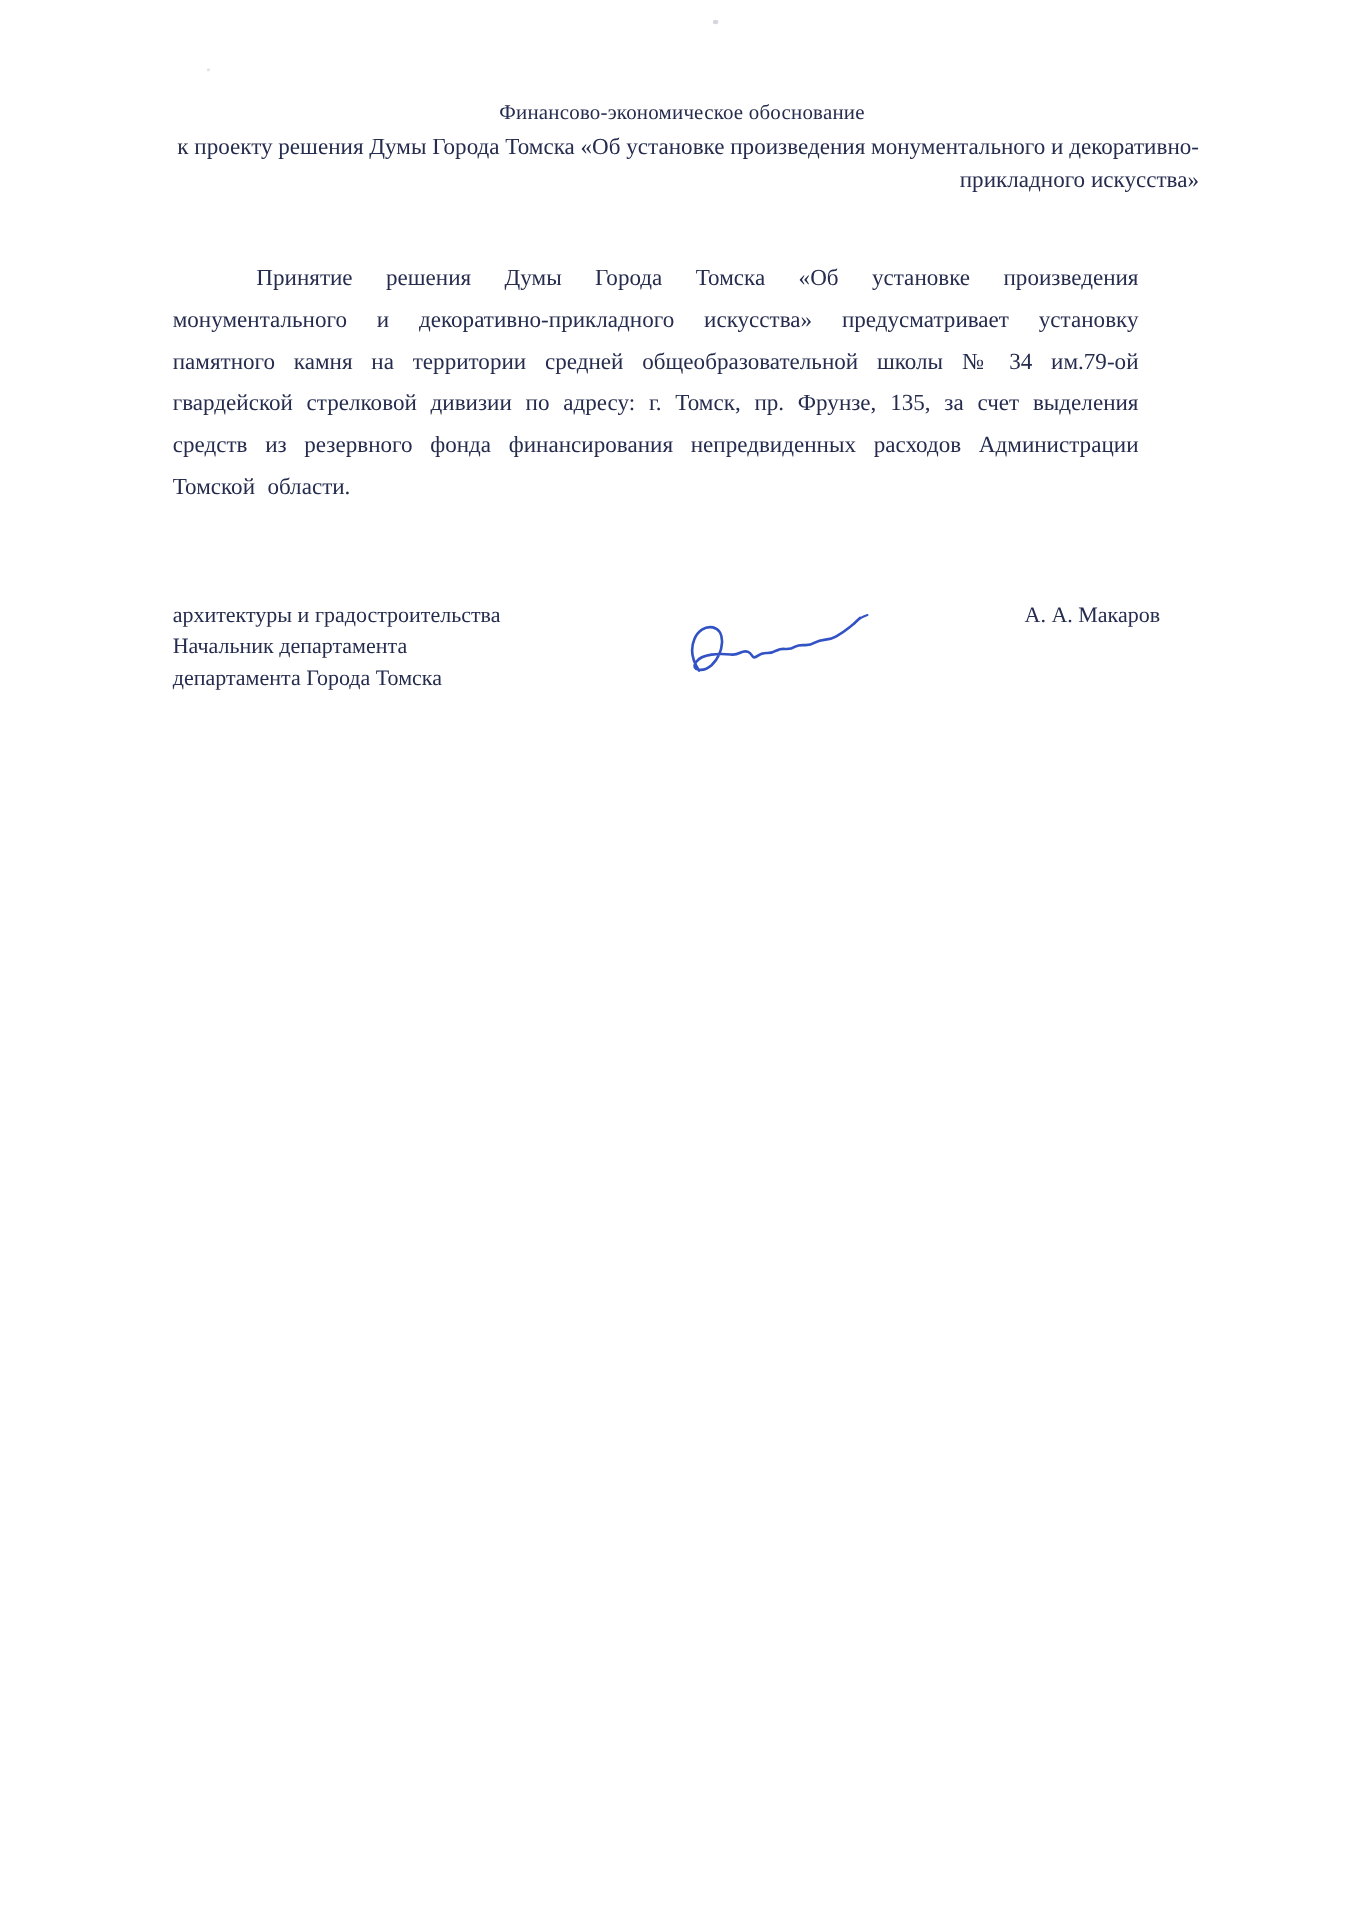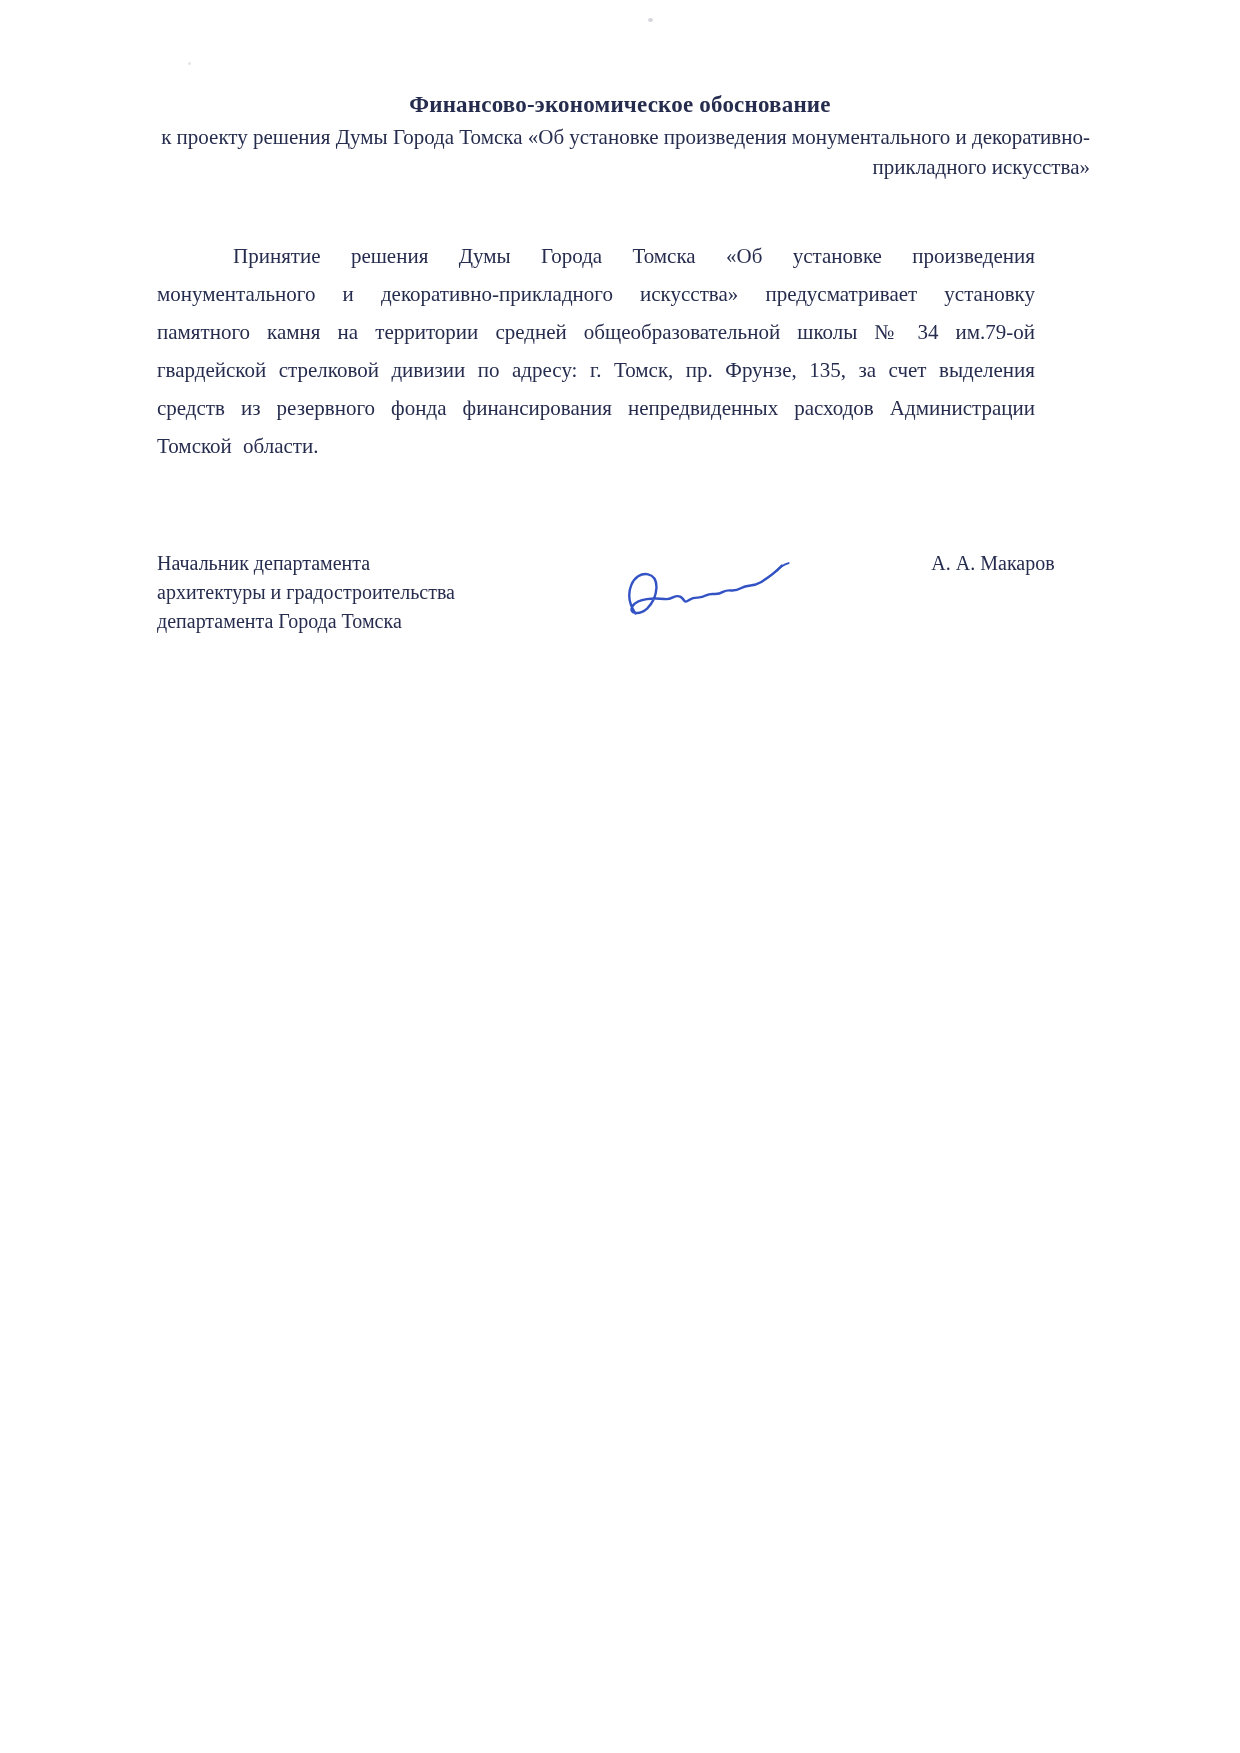--- a/index.html
+++ b/index.html
@@ -37,22 +37,22 @@
     border-radius: 50%;
     opacity: .5;
   }
   .title-block {
     padding-top: 92px;
     width: 980px;
     margin: 0 auto;
     text-align: center;
   }
   .doc-title {
-    font-size: 23px;
-    font-weight: bold;
+    font-size: 19px;
+    font-weight: normal;
     letter-spacing: .2px;
     margin: 0 0 4px 0;
   }
   .doc-subtitle {
     font-size: 21px;
     font-weight: normal;
     line-height: 1.45;
     margin: 0 auto;
     width: 940px;
     text-align: right;
@@ -108,22 +108,22 @@
     <div class="doc-subtitle">к проекту решения Думы Города Томска «Об установке произведения монументального и декоративно-прикладного искусства»</div>
   </div>
 
   <div class="body-block">
     <p class="body-paragraph">Принятие решения Думы Города Томска «Об установке произведения монументального и декоративно-прикладного искусства» предусматривает установку памятного камня на территории средней общеобразовательной школы № 34 им.79-ой гвардейской стрелковой дивизии по адресу: г. Томск, пр. Фрунзе, 135, за счет выделения средств из резервного фонда финансирования непредвиденных расходов Администрации Томской области.</p>
   </div>
 
   <div class="signature-block">
 
     <div class="signature-position">
+      <div>архитектуры и градостроительства</div>
       <div>Начальник департамента</div>
-      <div>архитектуры и градостроительства</div>
       <div>департамента Города Томска</div>
     </div>
 
     <div class="signature-art">
       <svg viewBox="0 0 200 64" width="200" height="64" aria-hidden="true">
         <path d="M24 48
                  C12 26, 26 6, 40 10
                  C52 14, 48 34, 36 44
                  C28 50, 16 48, 22 40
                  C28 33, 44 34, 54 36

